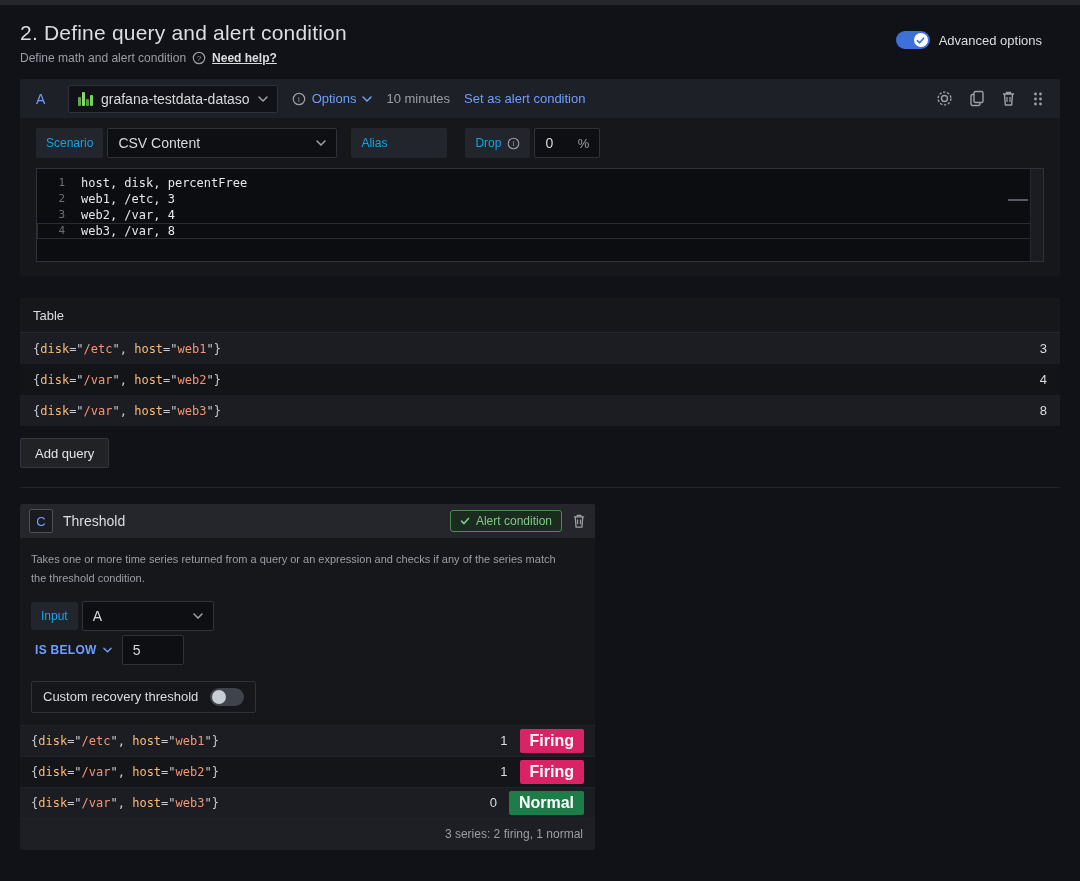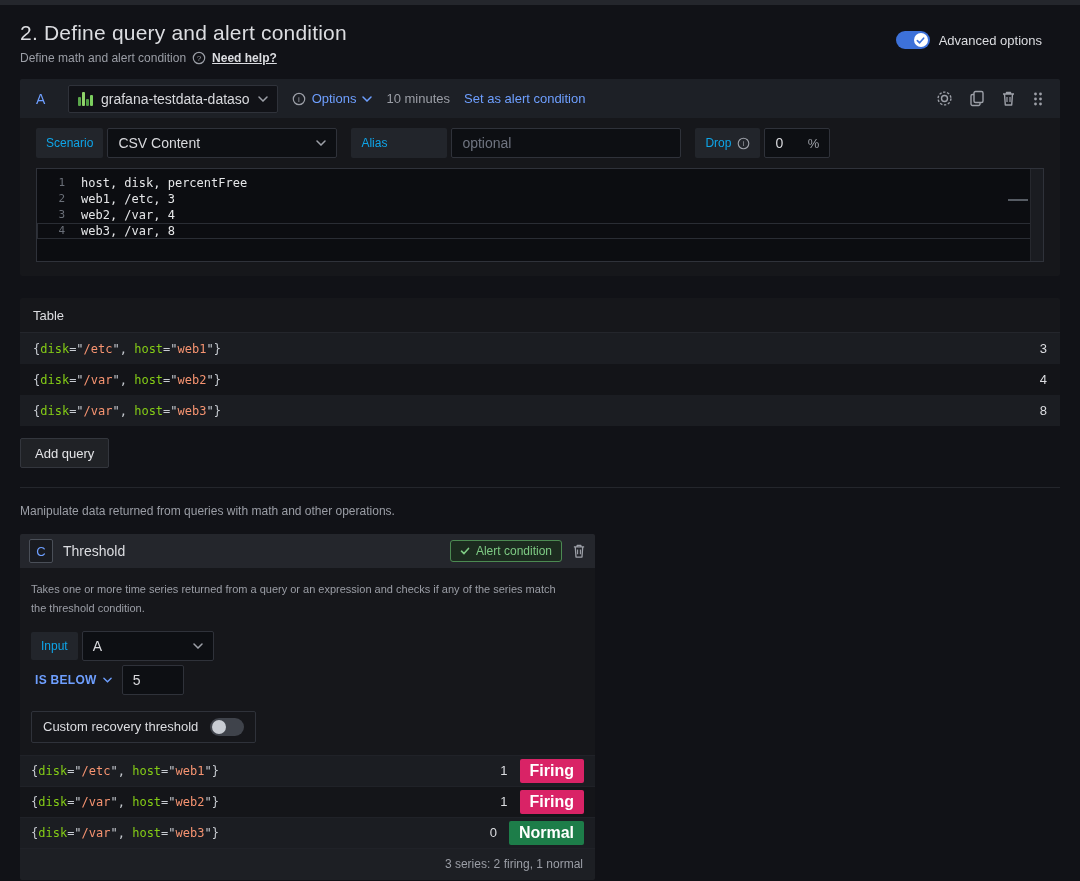--- a/index.html
+++ b/index.html
@@ -68,21 +68,21 @@
   .code-line { display:flex; height:16px; align-items:center; }
   .code-line .ln { width:44px; text-align:right; padding-right:16px; color:#6a6f78; font-size:11px; }
   .code-line .ct { color:#e6e7e9; white-space:pre; }
   .code-line.current { outline:1px solid #2a2d34; outline-offset:-1px; }
   .ed-scroll { position:absolute; right:0; top:0; bottom:0; width:13px; background:#1a1c21; border-left:1px solid #26282e; }
   .ed-mark { position:absolute; right:15px; top:30px; width:20px; height:2px; background:#565b63; }
 
   
   .series { font-family:"DejaVu Sans Mono", monospace; font-size:12px; }
   .lp { color:#c8ccd2; }
-  .lk { color:#84cc16; }
+  .lk { color:#fdba74; }
   .lv { color:#f79471; }
 
   
   .t-card { width:1040px; margin-top:22px; }
   .t-header { height:35px; display:flex; align-items:center; padding:0 13px; font-size:13px; font-weight:500;
     color:#dcdde1; border-bottom:1px solid #24262c; }
   .t-row { height:31px; display:flex; align-items:center; padding:0 13px; }
   .t-row:nth-child(odd) { background:#1b1d22; }
   .t-row:nth-child(even) { background:#131418; }
   .t-row .val { margin-left:auto; font-size:13px; color:#dcdde1; }
@@ -211,21 +211,20 @@
           <span class="fld-label">Scenario</span>
           <div class="sel" style="width:230px">
             <span>CSV Content</span>
             <svg class="chev" width="10" height="6" viewBox="0 0 10 6">
                 <path d="M1 1 L5 5 L9 1" fill="none" stroke="#9da0a8" stroke-width="1.5" stroke-linecap="round"></path>
               </svg>
           </div>
         </div>
         <div class="grp">
           <span class="fld-label" style="width:96px">Alias</span>
-          <input class="txt-input" style="width: 230px;" placeholder="optional">
         </div>
         <div class="grp" style="margin-right:0">
           <span class="fld-label">
             <span>Drop</span>
             <svg width="13" height="13" viewBox="0 0 14 14">
               <circle cx="7" cy="7" r="5.7" fill="none" stroke="#9da0a8" stroke-width="1.2"></circle>
               <text x="7" y="10" text-anchor="middle" font-size="8" fill="#9da0a8" font-family="Liberation Sans, sans-serif">i</text>
             </svg>
           </span>
           <div class="pct-box">
@@ -275,21 +274,20 @@
           <span class="series"><span class="lp">{</span><span class="lk">disk</span><span class="lp">="</span><span class="lv">/var</span><span class="lp">"</span><span class="lp">, </span><span class="lk">host</span><span class="lp">="</span><span class="lv">web3</span><span class="lp">"</span><span class="lp">}</span></span>
           <span class="val">8</span>
         </div>
       </div>
   </div>
   <button class="btn add-query">Add query</button>
 
   <hr class="divider">
 
   
-  <div class="exp-sub">Manipulate data returned from queries with math and other operations.</div>
 
   <div class="card e-card">
     <div class="e-header">
       <span class="e-refid">C</span>
       <span class="e-type">Threshold</span>
       <div class="e-hdr-right">
         <span class="alert-badge">
           <svg width="10" height="10" viewBox="0 0 10 10">
             <path d="M1.5 5.2 L4 7.6 L8.5 2.4" fill="none" stroke="#7ecb84" stroke-width="1.6" stroke-linecap="round" stroke-linejoin="round"></path>
           </svg>

